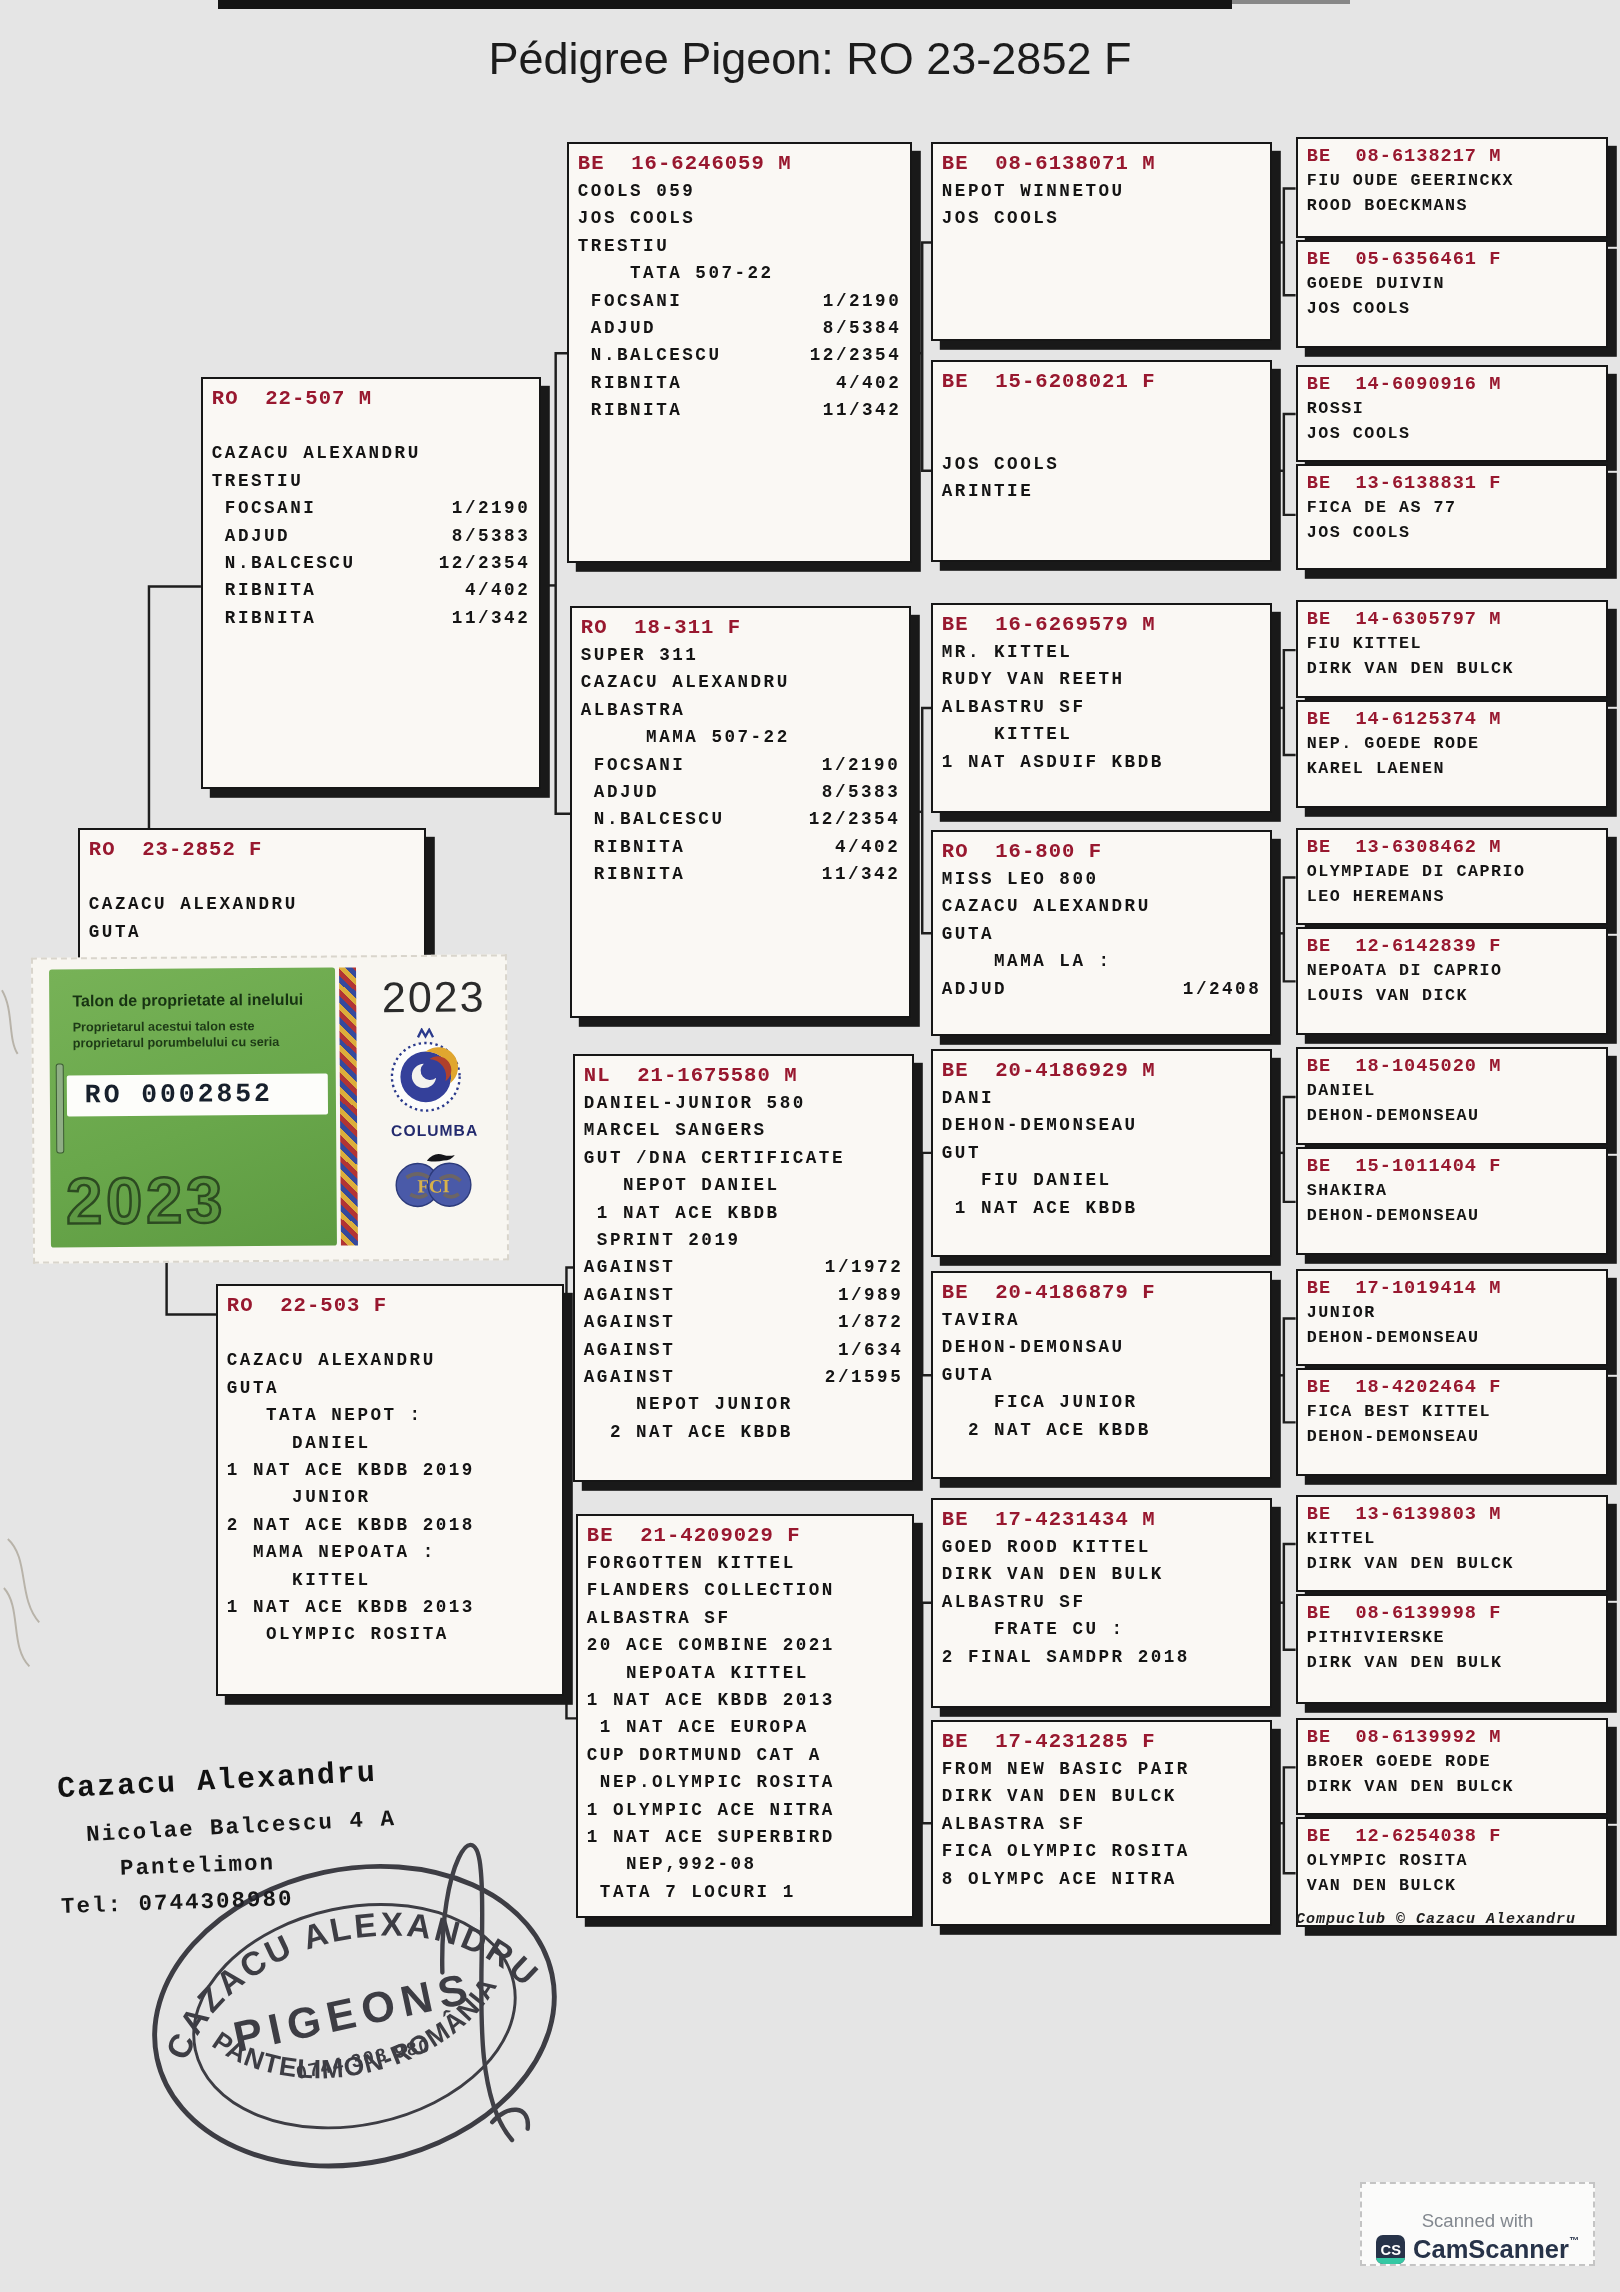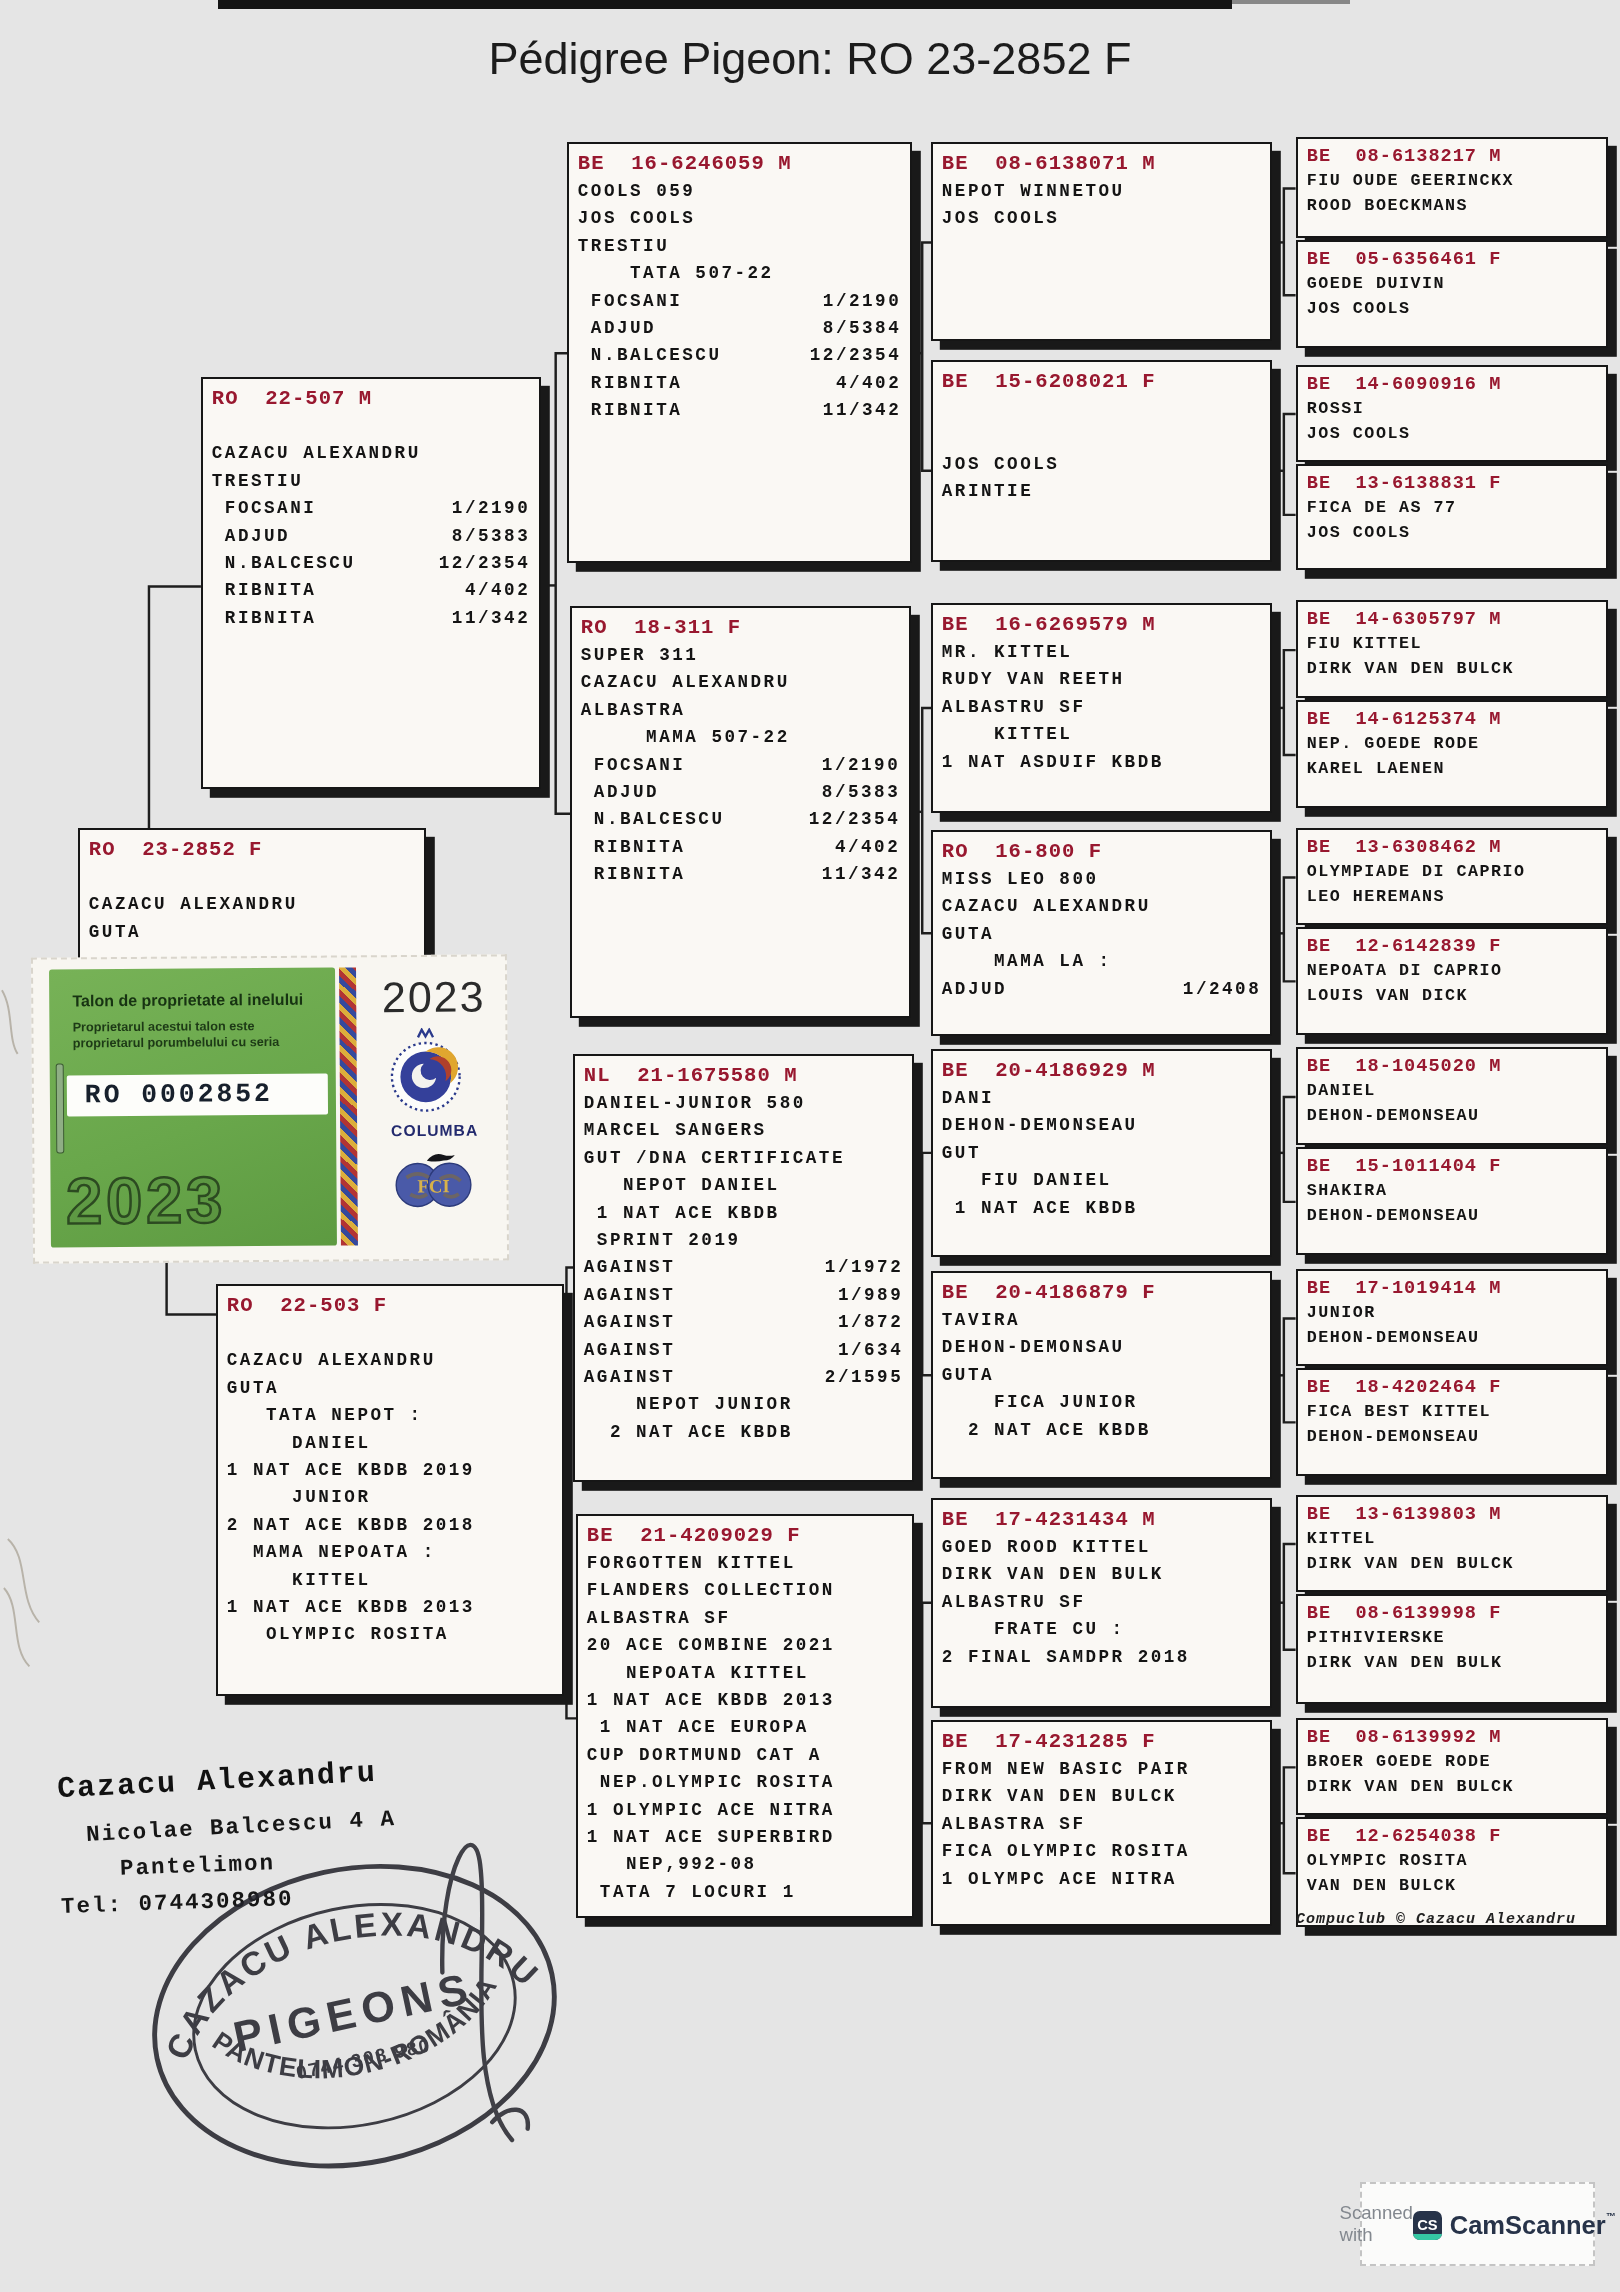--- a/index.html
+++ b/index.html
@@ -68,22 +68,22 @@
          transform:rotate(-12deg);opacity:0.86;}
   .stamp .ring-ellipse{fill:none;stroke:#22222a;}
   .stamp text{fill:#22222a;font-family:"Liberation Sans",sans-serif;font-weight:bold;}
   .st-top{font-size:34px;letter-spacing:3px;}
   .st-bot{font-size:27px;letter-spacing:1px;}
   .st-center{font-size:44px;letter-spacing:7px;}
   .st-num{font-size:19px;letter-spacing:2px;}
   .sig{fill:none;stroke:#26262e;stroke-width:4.5;stroke-linecap:round;}
   
   .cs-badge{position:absolute;left:1360px;top:2182px;width:235px;height:84px;background:#fbfbfa;
-            border:2px dashed #c4c4c4;box-sizing:border-box;display:flex;flex-direction:row;
-            align-items:center;justify-content:center;font-family:"Liberation Sans",sans-serif;}
+            border:2px dashed #c4c4c4;box-sizing:border-box;display:flex;flex-direction:column;
+            align-items:center;justify-content:flex-end;font-family:"Liberation Sans",sans-serif;}
   .cs-top{color:#83888f;font-size:18.6px;}
   .cs-row{display:flex;align-items:center;gap:7.8px;margin-top:2.9px;}
   .cs-icon{width:29px;height:29px;border-radius:6.9px;background:#273349;position:relative;
            display:flex;align-items:center;justify-content:center;color:#fff;font-weight:bold;
            font-size:14.7px;overflow:hidden;}
   .cs-icon::after{content:"";position:absolute;left:0;right:0;bottom:0;height:5.9px;background:#35c8a4;}
   .cs-app{color:#273349;font-weight:bold;font-size:25.5px;}
   .cs-tm{color:#273349;font-size:9.8px;vertical-align:top;}
   .faint{stroke:#b8b3a9;stroke-width:2;fill:none;}
 </style>
@@ -282,21 +282,21 @@
       <div class="bline">ALBASTRU SF</div>
       <div class="bline">    FRATE CU :</div>
       <div class="bline">2 FINAL SAMDPR 2018</div>
     </div>
   <div class="pbox" style="left:931px;top:1720px;width:341px;height:206px;">
       <div class="ring">BE  17-4231285 F</div>
       <div class="bline">FROM NEW BASIC PAIR</div>
       <div class="bline">DIRK VAN DEN BULCK</div>
       <div class="bline">ALBASTRA SF</div>
       <div class="bline">FICA OLYMPIC ROSITA</div>
-      <div class="bline">1 OLYMPC ACE NITRA</div>
+      <div class="bline">8 OLYMPC ACE NITRA</div>
     </div>
 
   <div class="pbox small" style="left:1296px;top:137px;width:312px;height:101px;">
       <div class="ring">BE  08-6138217 M</div>
       <div class="bline">FIU OUDE GEERINCKX</div>
       <div class="bline">ROOD BOECKMANS</div>
     </div>
   <div class="pbox small" style="left:1296px;top:240px;width:312px;height:108px;">
       <div class="ring">BE  05-6356461 F</div>
       <div class="bline">GOEDE DUIVIN</div>

